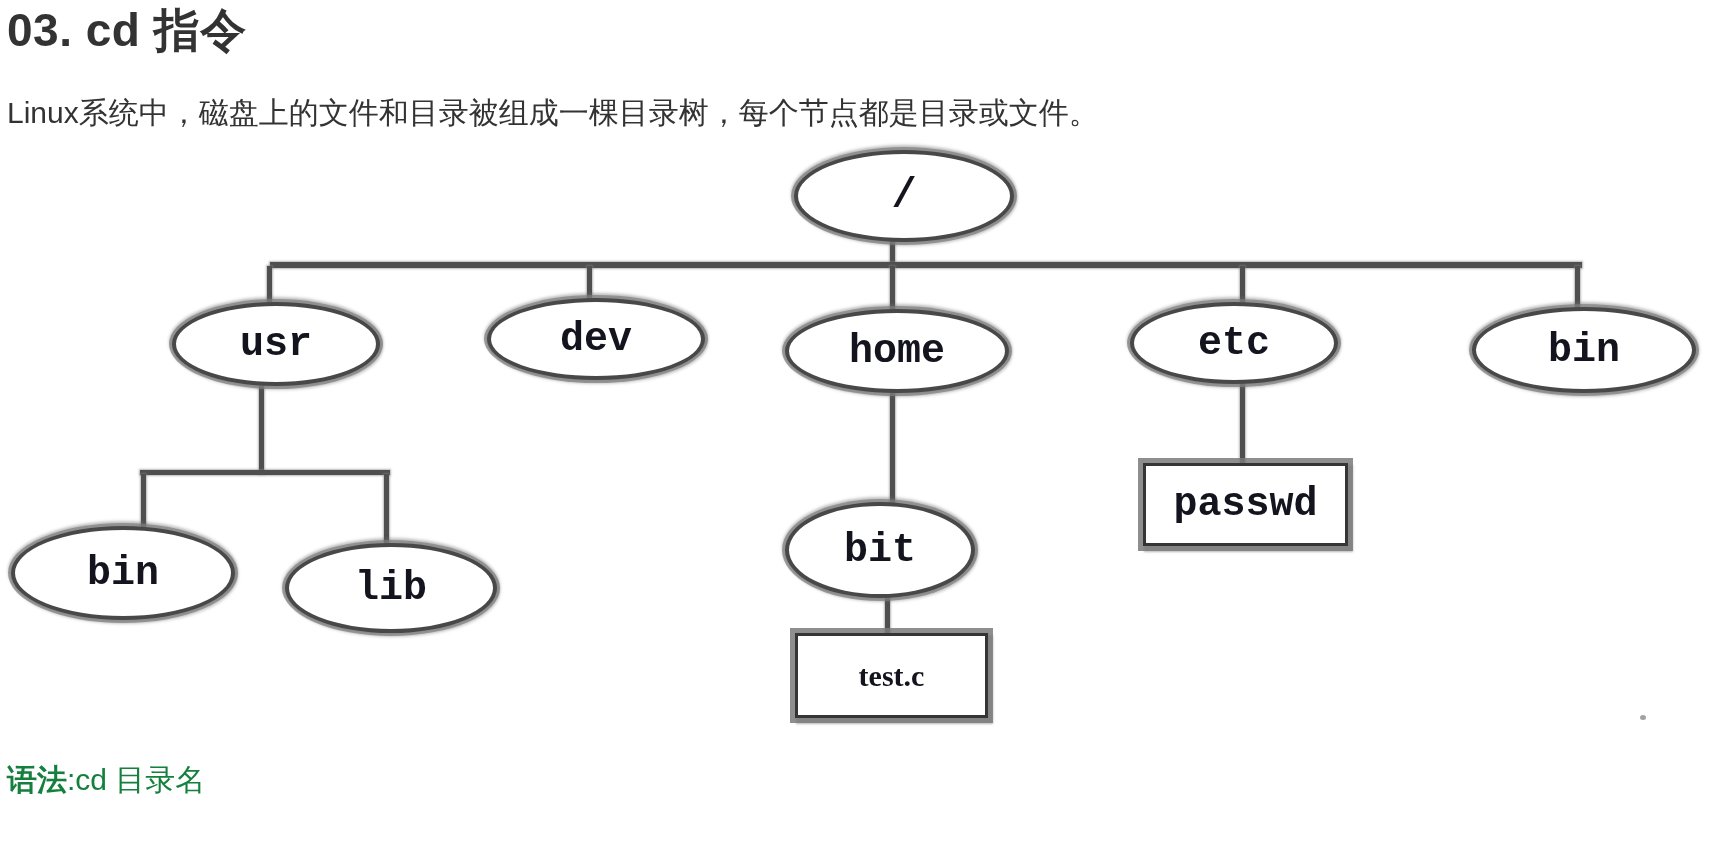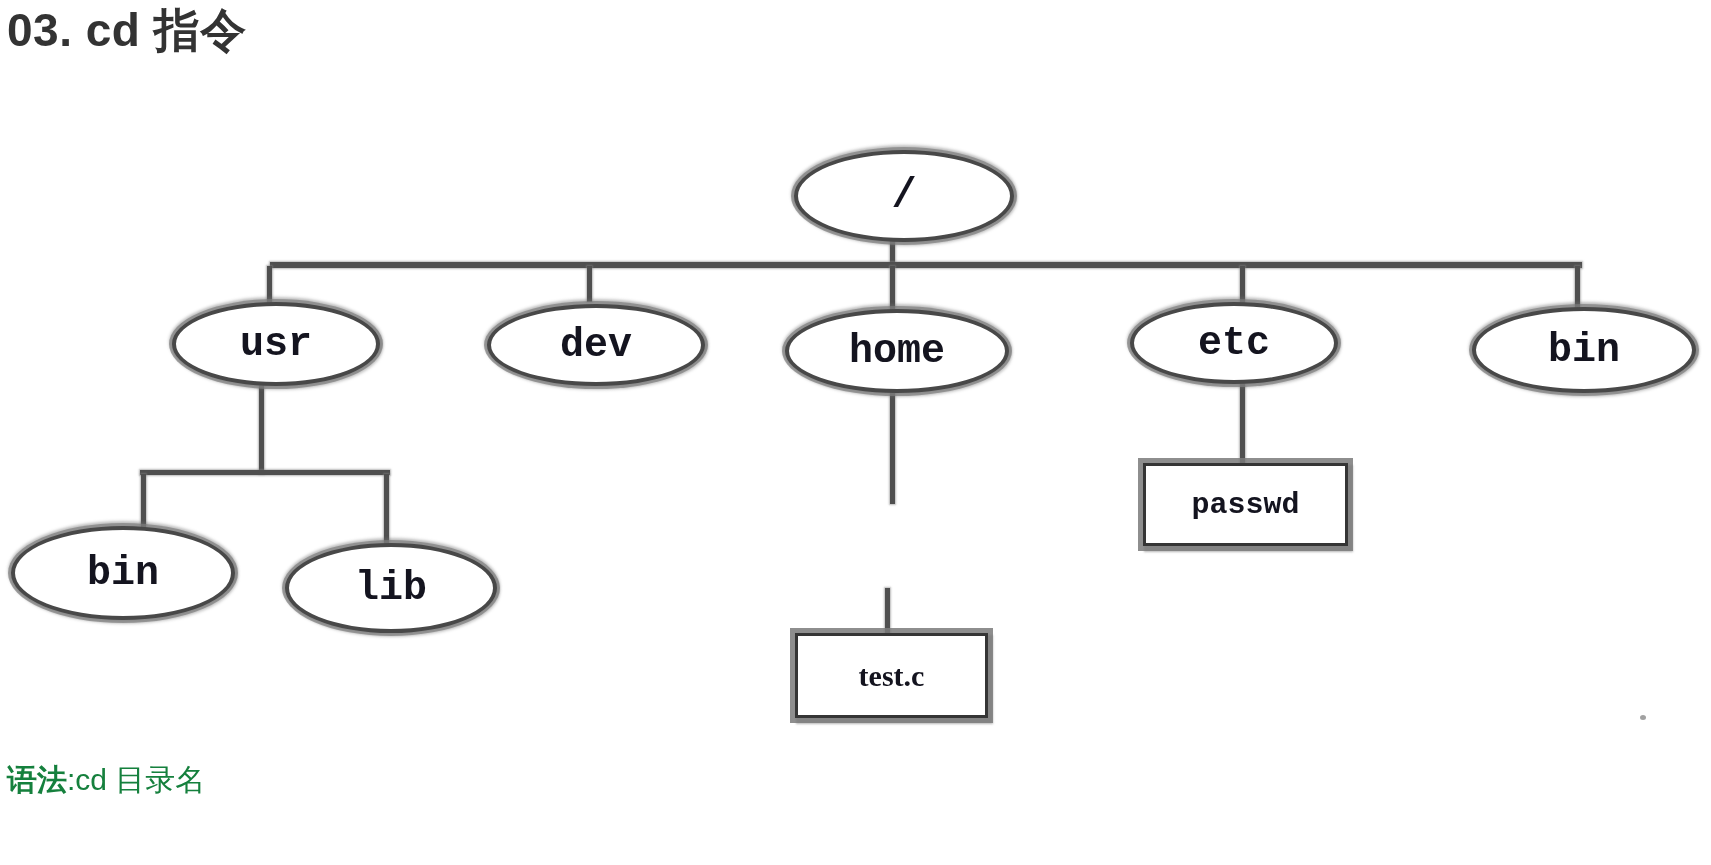--- a/index.html
+++ b/index.html
@@ -28,37 +28,38 @@
     display:flex;align-items:center;justify-content:center;
     font-family:"Liberation Mono","DejaVu Sans Mono",monospace;
     font-weight:bold;font-size:40px;color:#14141f;
   }
   
   .fbox{
     position:absolute;background:#ffffff;border:3px solid #353535;
     box-shadow:0 0 0 5px rgba(122,122,122,0.85), 3px 4px 2px 2px rgba(110,110,110,0.5);
     display:flex;align-items:center;justify-content:center;
     font-family:"Liberation Mono","DejaVu Sans Mono",monospace;
-    font-weight:bold;font-size:30px;color:#14141f;
+    font-weight:bold;font-size:40px;color:#14141f;
   }
   .dot{
     position:absolute;width:6px;height:5px;background:#8a8a8a;border-radius:50%;opacity:0.8;
   }
   .meta{
     position:absolute;left:7px;margin:0;font-size:30px;color:#15803d;
   }
   .meta b{font-weight:bold;}
 </style>
 </head>
 <body>
 
 <div class="page">
 
   <h1 class="title">03. cd 指令</h1>
 
+  <p class="intro">Linux系统中，磁盘上的文件和目录被组成一棵目录树，每个节点都是目录或文件。</p>
 
   <div class="diagram">
 
     <div class="vline" style="left:890px;top:90px;width:5px;height:36px;"></div>
     <div class="hline" style="left:270px;top:122px;width:1312px;height:6px;"></div>
     <div class="vline" style="left:267px;top:126px;width:5px;height:40px;"></div>
     <div class="vline" style="left:587px;top:126px;width:5px;height:36px;"></div>
     <div class="vline" style="left:890px;top:126px;width:5px;height:47px;"></div>
     <div class="vline" style="left:1240px;top:126px;width:5px;height:40px;"></div>
     <div class="vline" style="left:1575px;top:126px;width:5px;height:45px;"></div>
@@ -73,21 +74,21 @@
     <div class="vline" style="left:1240px;top:234px;width:5px;height:92px;"></div>
 
     <div class="ellipse" style="left:794px;top:10px;width:212px;height:84px;font-size:42px;">
       <span>/</span>
     </div>
 
     <div class="ellipse" style="left:172px;top:162px;width:200px;height:76px;">
       <span>usr</span>
     </div>
 
-    <div class="ellipse" style="left:487px;top:164px;width:210px;height:74px;">
+    <div class="ellipse" style="left:487px;top:158px;width:210px;height:74px;">
       <span>dev</span>
     </div>
 
     <div class="ellipse" style="left:1130px;top:162px;width:200px;height:74px;">
       <span>etc</span>
     </div>
 
     <div class="ellipse" style="left:785px;top:169px;width:216px;height:76px;">
       <span>home</span>
     </div>
@@ -97,20 +98,23 @@
     </div>
 
     <div class="ellipse" style="left:11px;top:386px;width:216px;height:86px;">
       <span>bin</span>
     </div>
 
     <div class="ellipse" style="left:285px;top:403px;width:204px;height:82px;">
       <span>lib</span>
     </div>
 
+    <div class="ellipse" style="left:785px;top:362px;width:182px;height:88px;">
+      <span>bit</span>
+    </div>
 
     <div class="fbox" style="left:795px;top:493px;width:187px;height:79px;font-size:30px;font-family:Liberation Serif, serif;">
       <span>test.c</span>
     </div>
 
     <div class="fbox" style="left:1143px;top:323px;width:199px;height:77px;">
       <span>passwd</span>
     </div>
 
     <div class="dot" style="left:1640px;top:575px;"></div>

